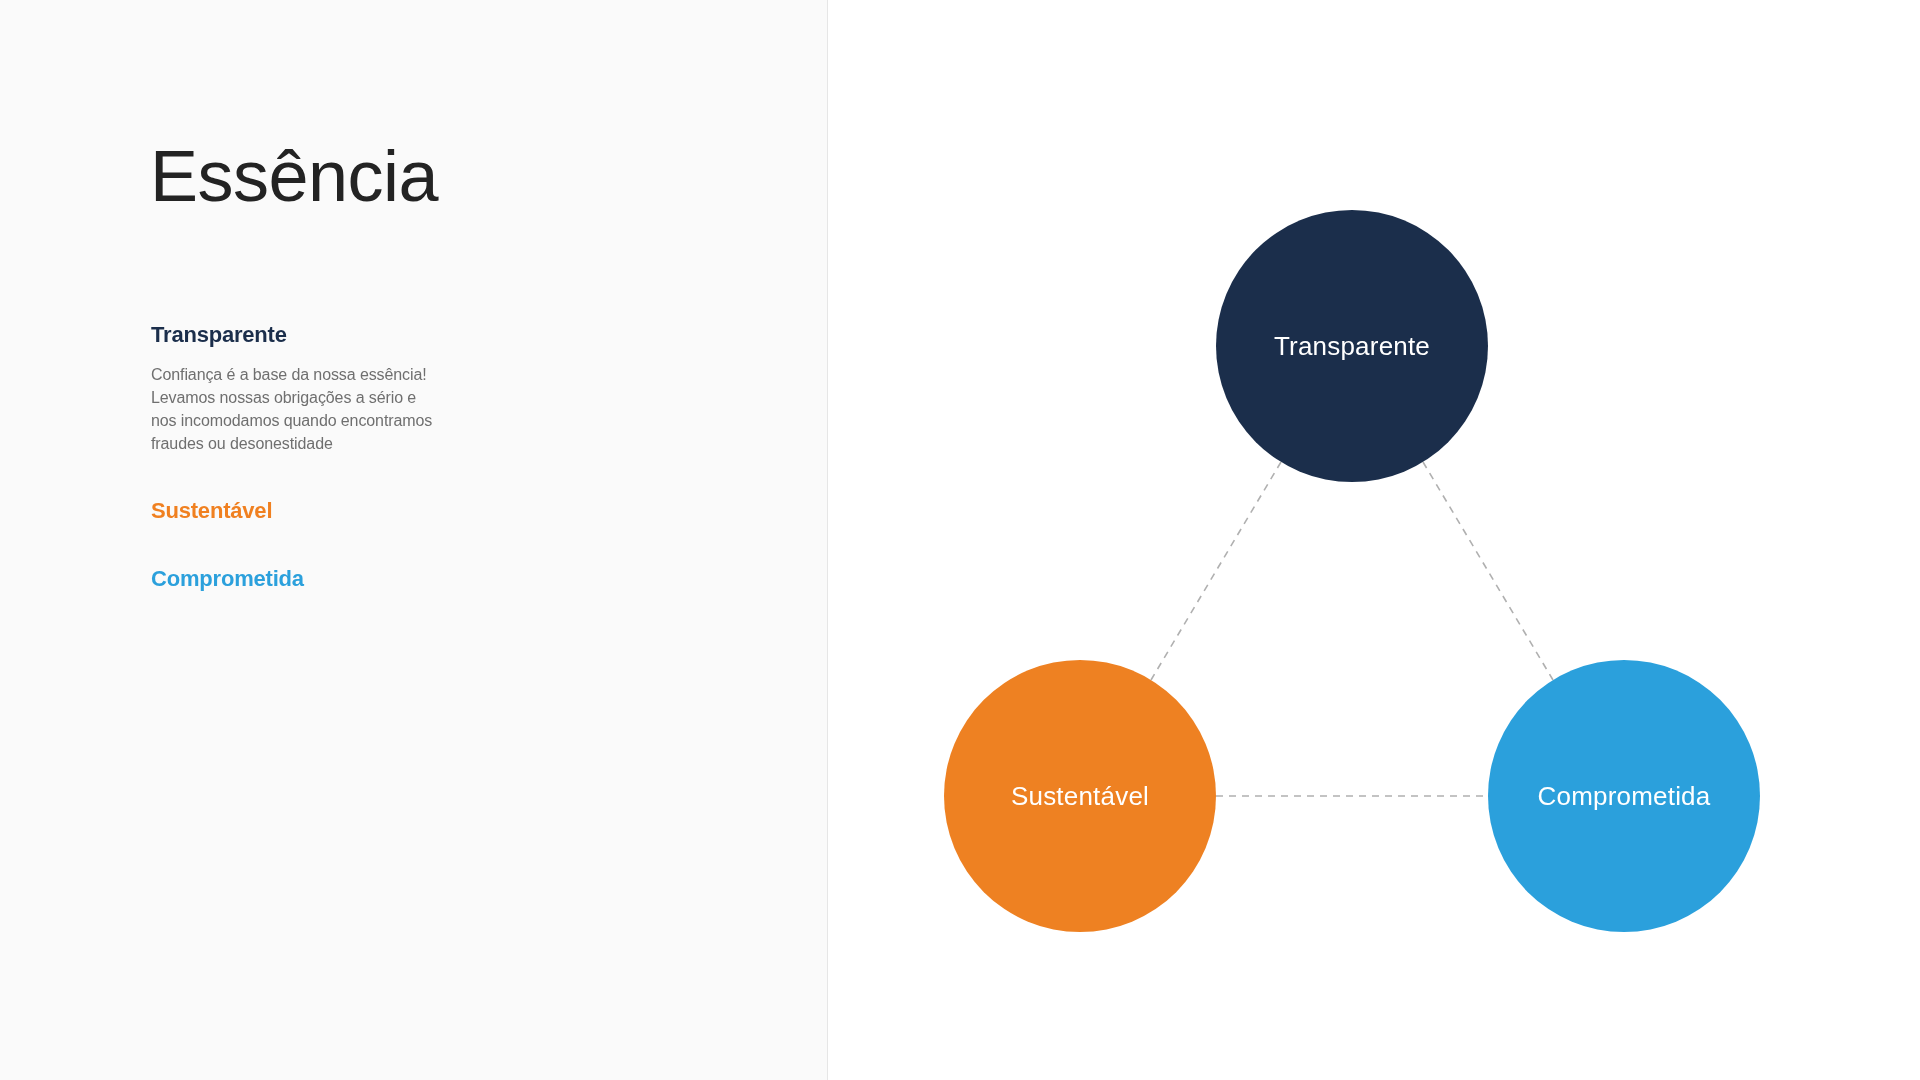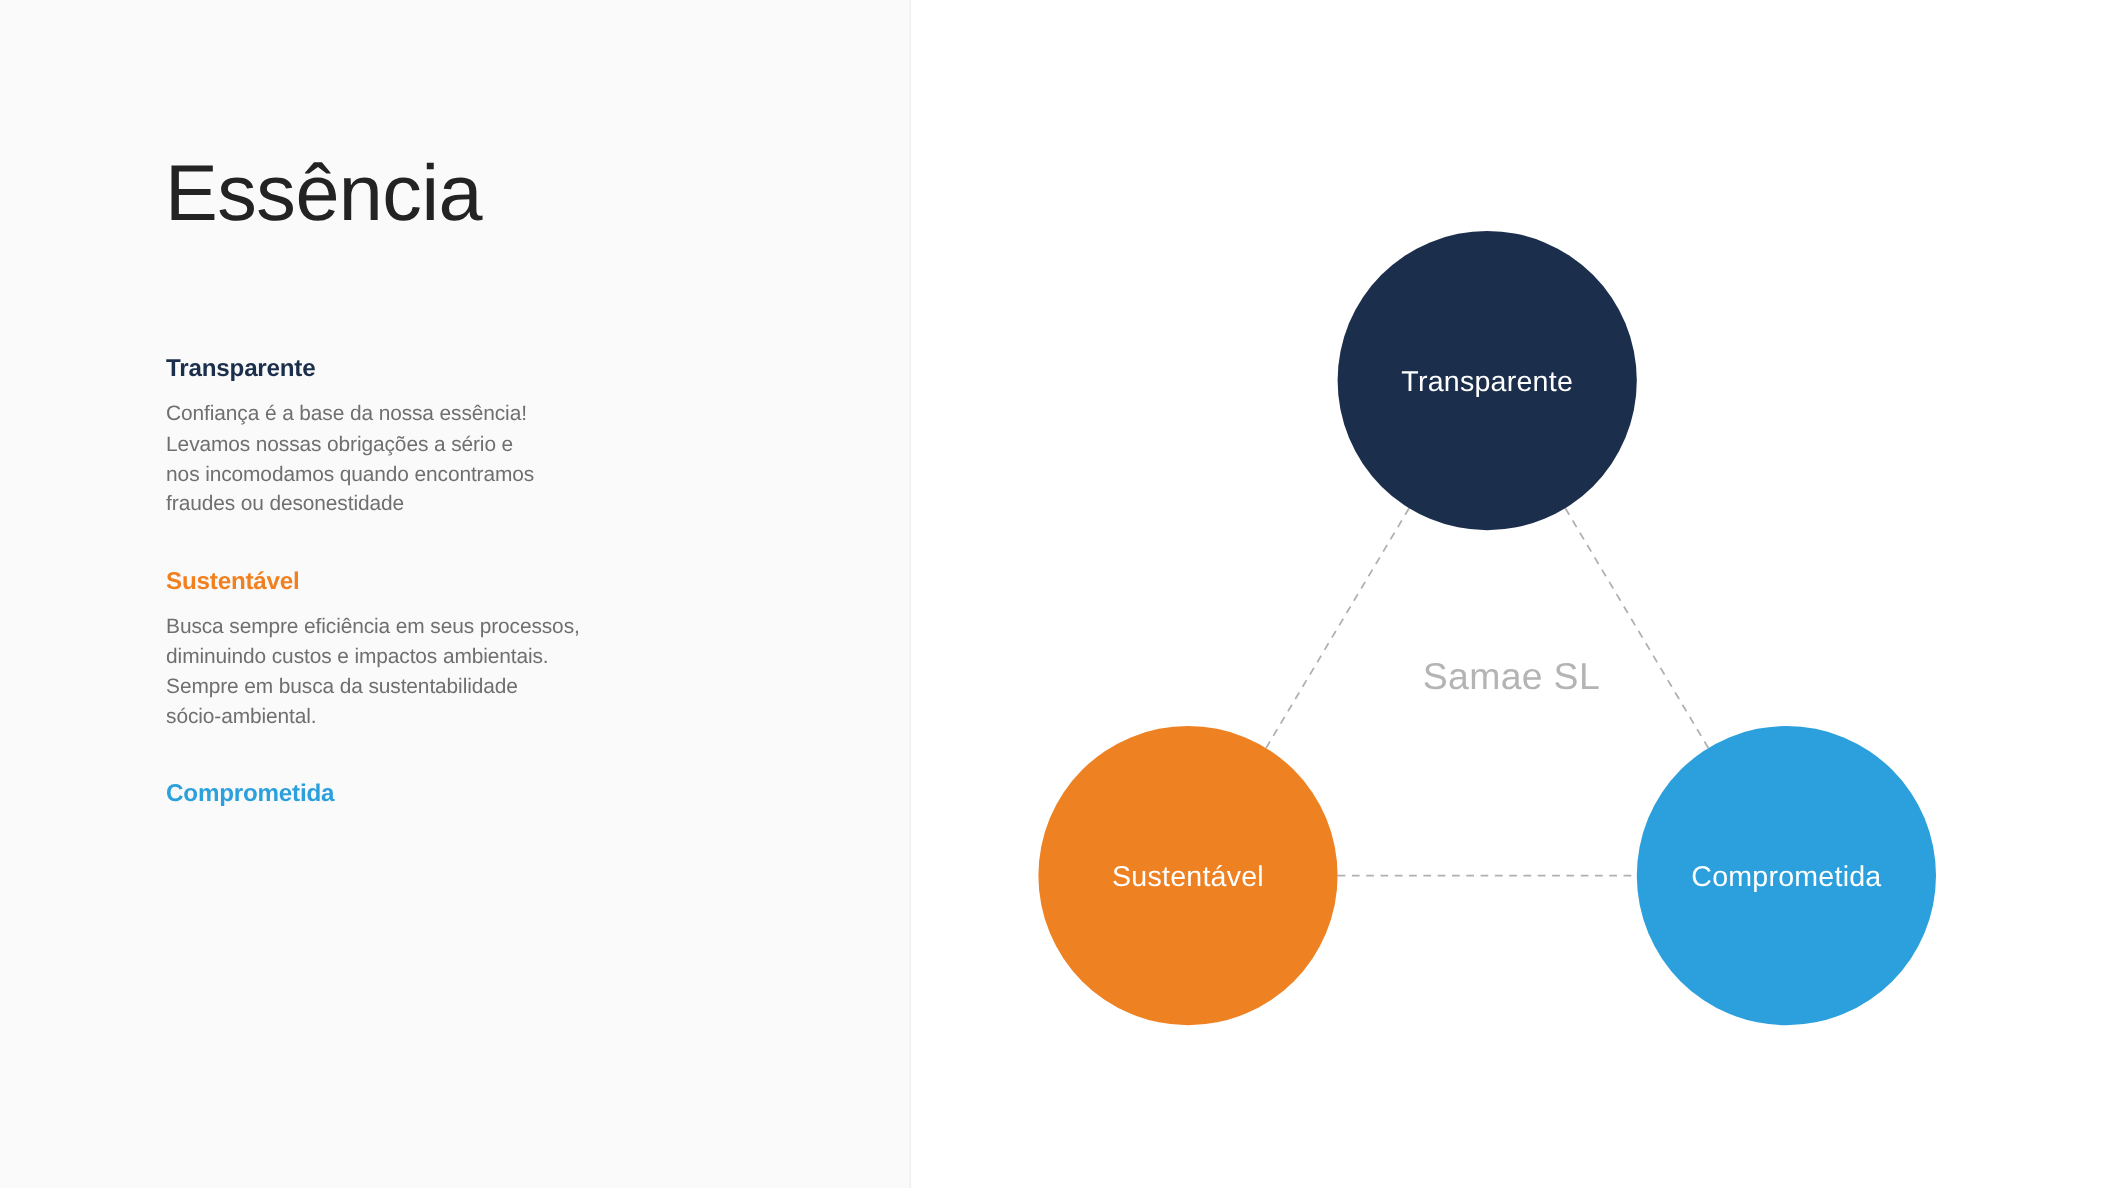--- a/index.html
+++ b/index.html
@@ -36,21 +36,21 @@
   .value-block { margin-bottom:42px; }
   .value-block:last-child { margin-bottom:0; }
   .value-heading {
     font-size:22px;
     font-weight:bold;
     line-height:1.2;
     margin-bottom:15px;
     letter-spacing:-0.2px;
   }
   .value-body {
-    font-size:19px;
+    font-size:16px;
     font-weight:400;
     line-height:1.44;
     color:#6f6f6f;
     white-space:pre-line;
     letter-spacing:-0.1px;
   }
 
   
   .right-panel {
     position:relative;
@@ -115,24 +115,20 @@
       <div class="value-block">
         <div class="value-heading" id="h0" style="color: rgb(27, 46, 75);">Transparente</div>
         <div class="value-body">Confiança é a base da nossa essência!
 Levamos nossas obrigações a sério e
 nos incomodamos quando encontramos
 fraudes ou desonestidade</div>
       </div>
 
       <div class="value-block">
         <div class="value-heading" id="h1" style="color: rgb(240, 128, 32);">Sustentável</div>
-        <div class="value-body">Busca sempre eficiência em seus processos,
-diminuindo custos e impactos ambientais.
-Sempre em busca da sustentabilidade
-sócio-ambiental.</div>
       </div>
 
       <div class="value-block">
         <div class="value-heading" id="h2" style="color: rgb(43, 160, 220);">Comprometida</div>
       </div>
 
     </div>
   </div>
 
   <div class="right-panel">
@@ -150,18 +146,17 @@
       </div>
 
       <div class="node node-sustentavel" id="n1" style="background: rgb(238, 129, 34);">
         <span>Sustentável</span>
       </div>
 
       <div class="node node-comprometida" id="n2" style="background: rgb(43, 160, 220);">
         <span>Comprometida</span>
       </div>
 
-      <div class="center-label" style="color: rgb(180, 180, 180);">Samae SL</div>
 
     </div>
   </div>
 
 </div>
 
 </body></html>

